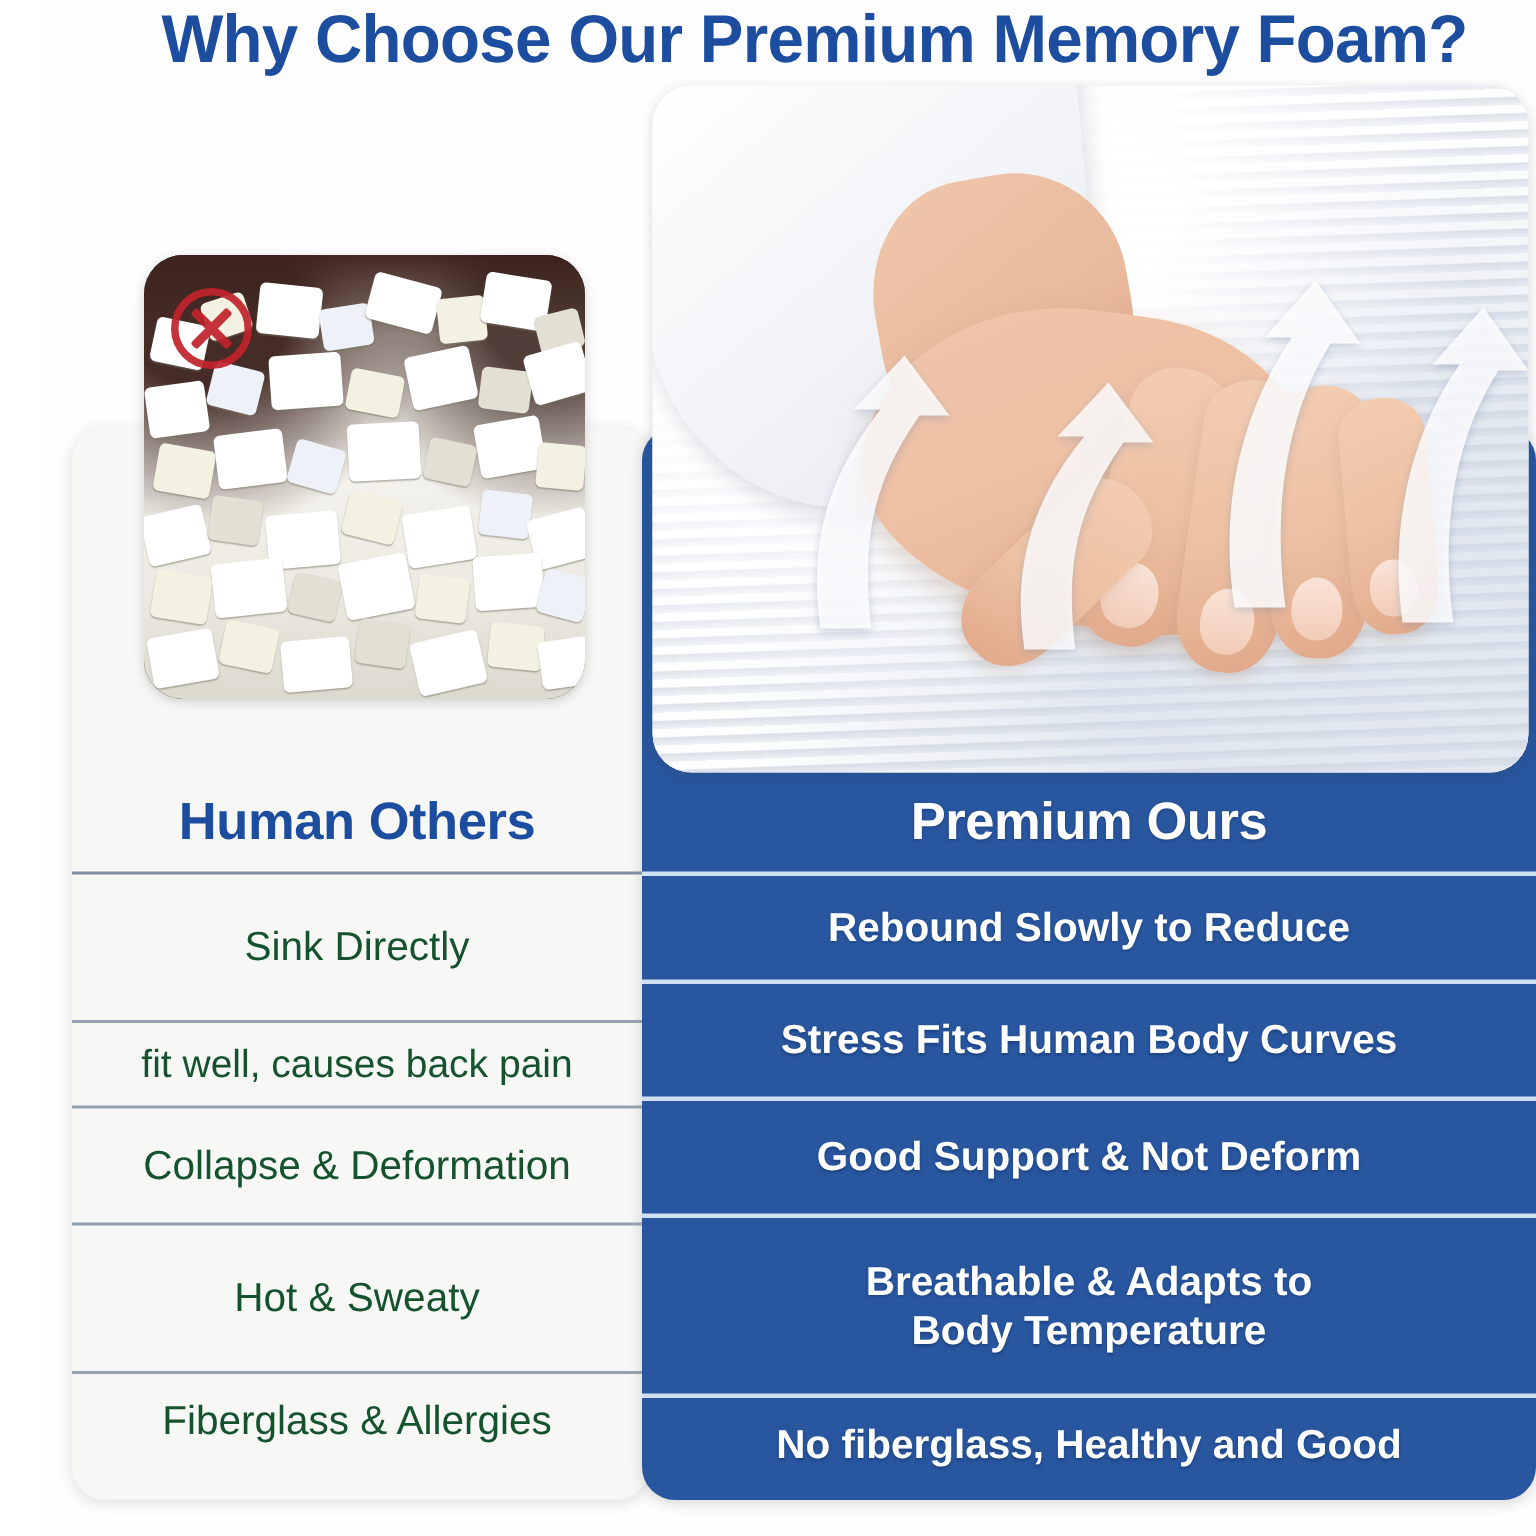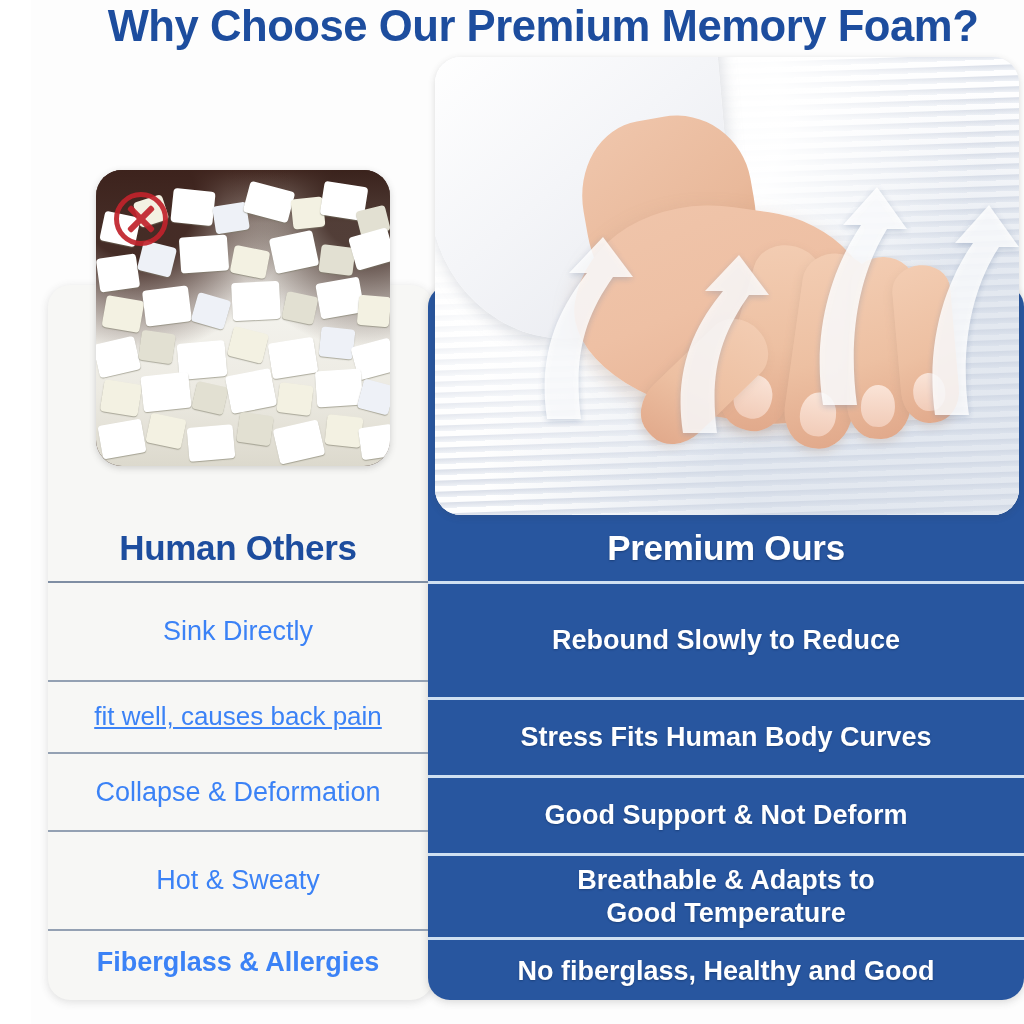--- a/index.html
+++ b/index.html
@@ -239,42 +239,42 @@
   .row-l, .row-r {
     box-sizing: border-box;
     display: flex;
     align-items: center;
     justify-content: center;
     text-align: center;
     padding: 0 8px;
   }
   .row-l {
     border-top: 2px solid #94a1b3;
-    color: #3b82f6;
+    color: #14532d;
     font-size: 27px;
     line-height: 1.22;
   }
   .row-l:first-child { border-top: 2px solid #7f8ea3; }
   .row-r {
     border-top: 3px solid #cfe0f2;
     color: #ffffff;
     font-size: 27px;
     line-height: 1.22;
     font-weight: bold;
     text-shadow: 0 1px 2px rgba(10,35,75,0.40);
   }
   .row-l.h1 { height: 99px; }
-  .row-l.h2 { height: 72px; text-decoration: underline; }
+  .row-l.h2 { height: 57px; }
   .row-l.h3 { height: 78px; }
   .row-l.h4 { height: 99px; }
-  .row-l.h5 { height: 65px; font-weight: bold; }
-  .row-r.h1 { height: 116px; }
+  .row-l.h5 { height: 65px; }
+  .row-r.h1 { height: 72px; }
   .row-r.h2 { height: 78px; }
   .row-r.h3 { height: 78px; }
-  .row-r.h4 { height: 84px; }
+  .row-r.h4 { height: 120px; }
   .row-r.h5 { height: 65px; }
   .row-l.tight { font-size: 26px; }
 </style>
 </head>
 <body>
 
 <div id="page">
 
   <div id="title">Why Choose Our Premium Memory Foam?</div>
 
@@ -391,19 +391,19 @@
     <div class="row-r h1">
       <span>
         <span>Rebound Slowly to Reduce</span><br>
       </span>
     </div>
     <div class="row-r h2">Stress Fits Human Body Curves</div>
     <div class="row-r h3">Good Support &amp; Not Deform</div>
     <div class="row-r h4">
       <span>
         <span>Breathable &amp; Adapts to</span><br>
-        <span>Good Temperature</span>
+        <span>Body Temperature</span>
       </span>
     </div>
     <div class="row-r h5">No fiberglass, Healthy and Good</div>
   </div>
 
 </div>
 
 </body></html>

